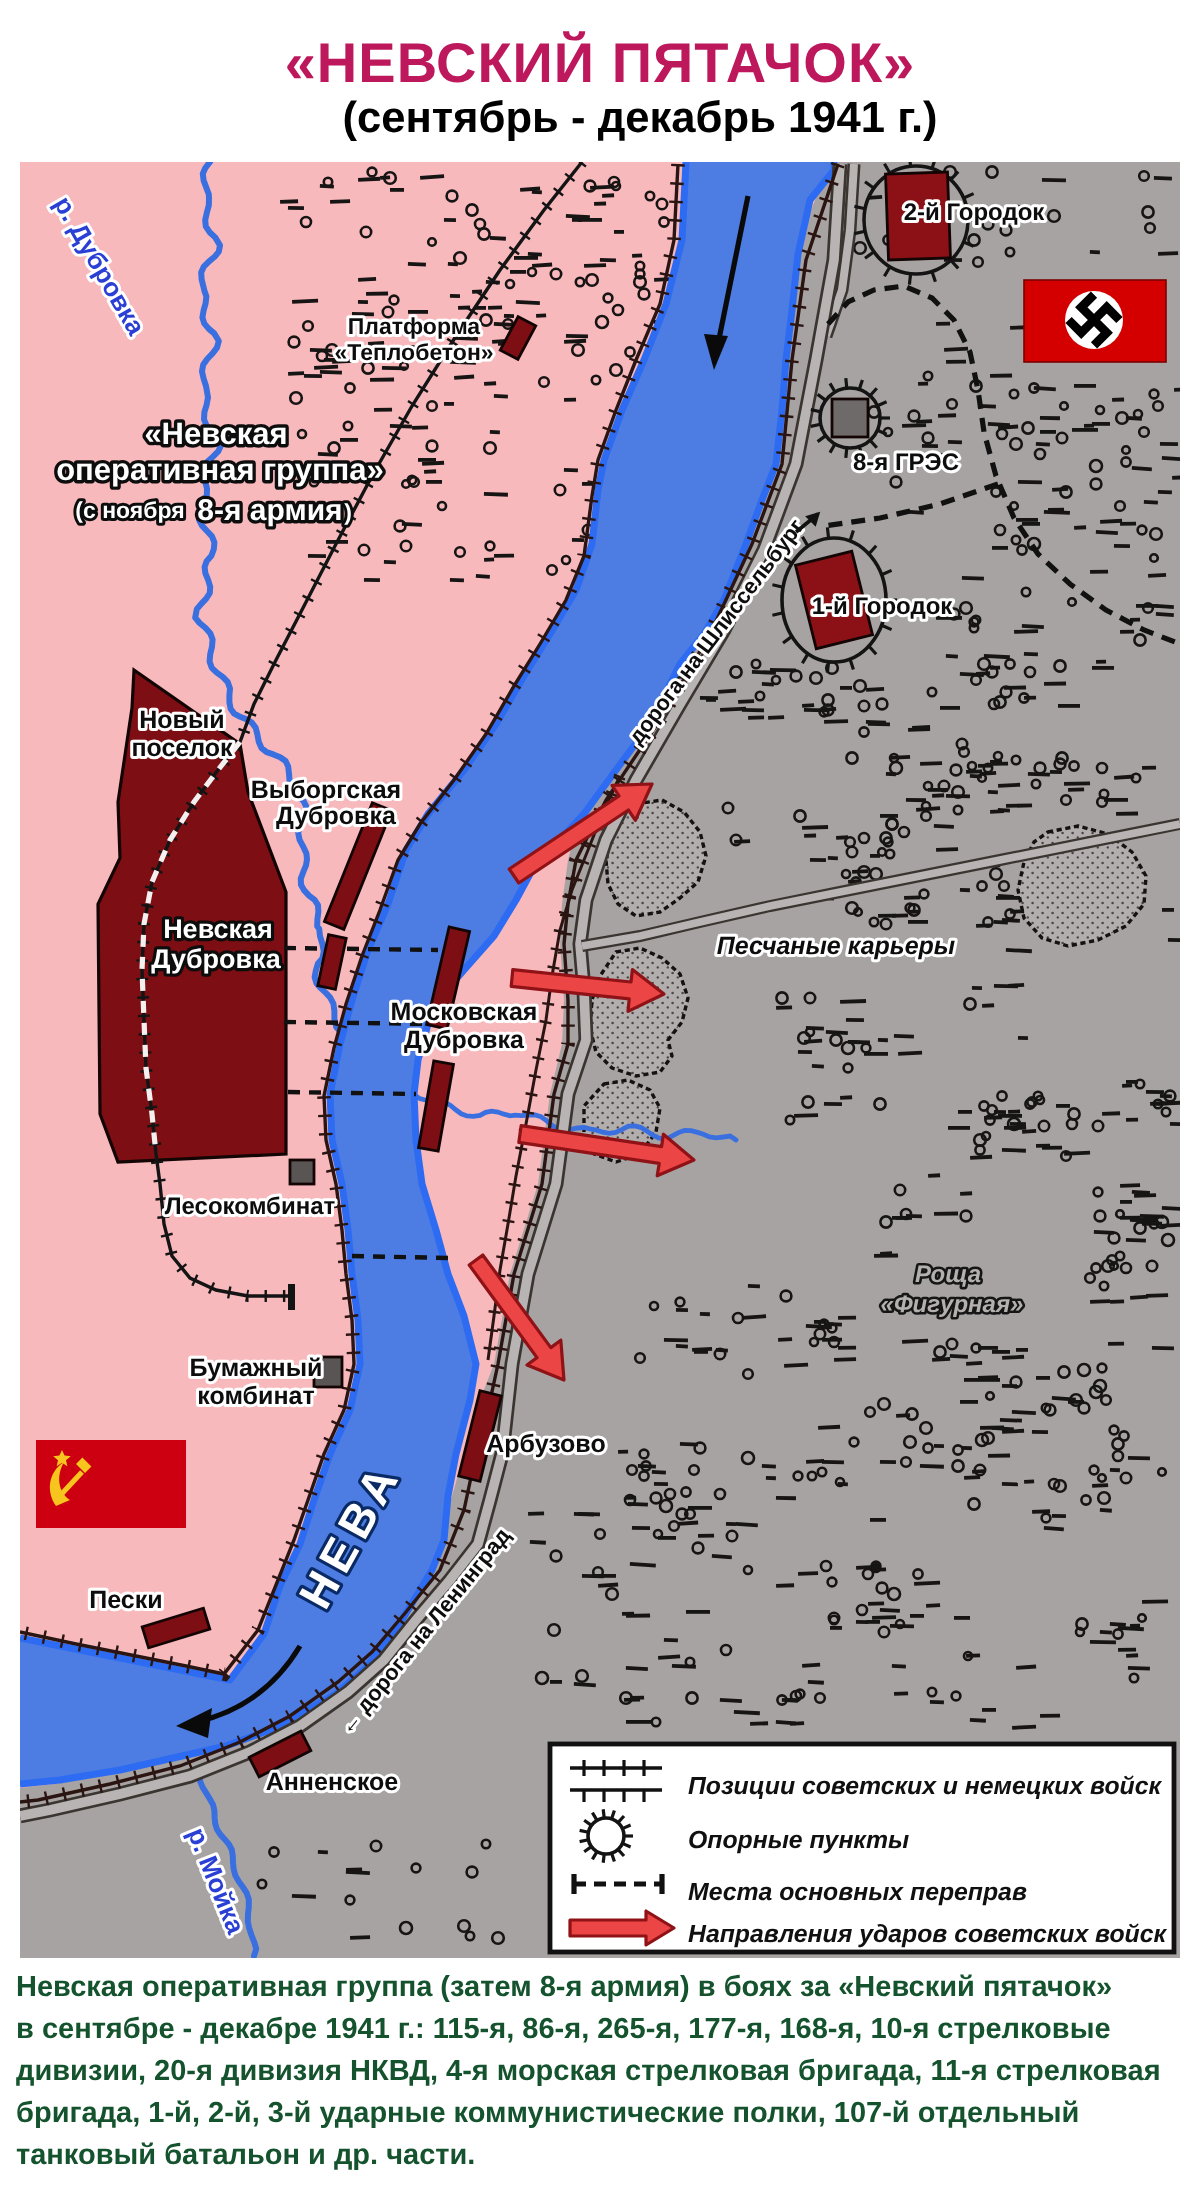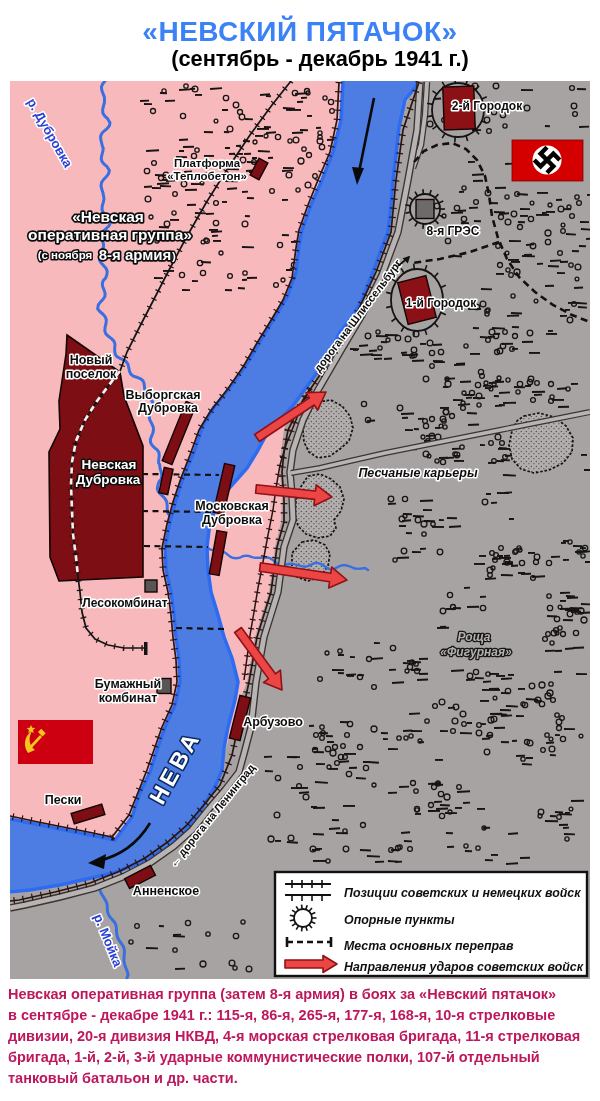--- a/index.html
+++ b/index.html
@@ -1,18 +1,18 @@
 <!DOCTYPE html>
 <html><head><meta charset="utf-8"><title>map</title>
 <style>
 html,body{margin:0;padding:0;background:#fff;width:600px;}
 body{font-family:"Liberation Sans",sans-serif;position:relative;height:1101px;}
-.t1{text-align:center;font-weight:bold;font-size:28px;letter-spacing:0.5px;padding-top:16px;color:#3b82f6;}
+.t1{text-align:center;font-weight:bold;font-size:28px;letter-spacing:0.5px;padding-top:16px;color:#be185d;}
 .t2{text-align:center;font-weight:bold;font-size:21.8px;color:#000;margin-top:-2px;padding-left:40px;}
-.cap{position:absolute;left:8px;top:984px;width:586px;font-weight:bold;font-size:14.5px;line-height:20.9px;color:#be185d;}
+.cap{position:absolute;left:8px;top:984px;width:586px;font-weight:bold;font-size:14.5px;line-height:20.9px;color:#14532d;}
 </style></head>
 <body>
 <div class="t1">«НЕВСКИЙ ПЯТАЧОК»</div>
 <div class="t2">(сентябрь - декабрь 1941 г.)</div>
 <svg width="580" height="898" viewBox="10 81 580 898" style="position:absolute;left:10px;top:81px">
     <defs>
       <pattern id="stip" width="5" height="5" patternUnits="userSpaceOnUse">
         <rect width="5" height="5" fill="#b3aeae"></rect>
         <circle cx="1.3" cy="1.5" r="0.65" fill="#4c4747"></circle>
         <circle cx="3.9" cy="3.7" r="0.6" fill="#4c4747"></circle>

